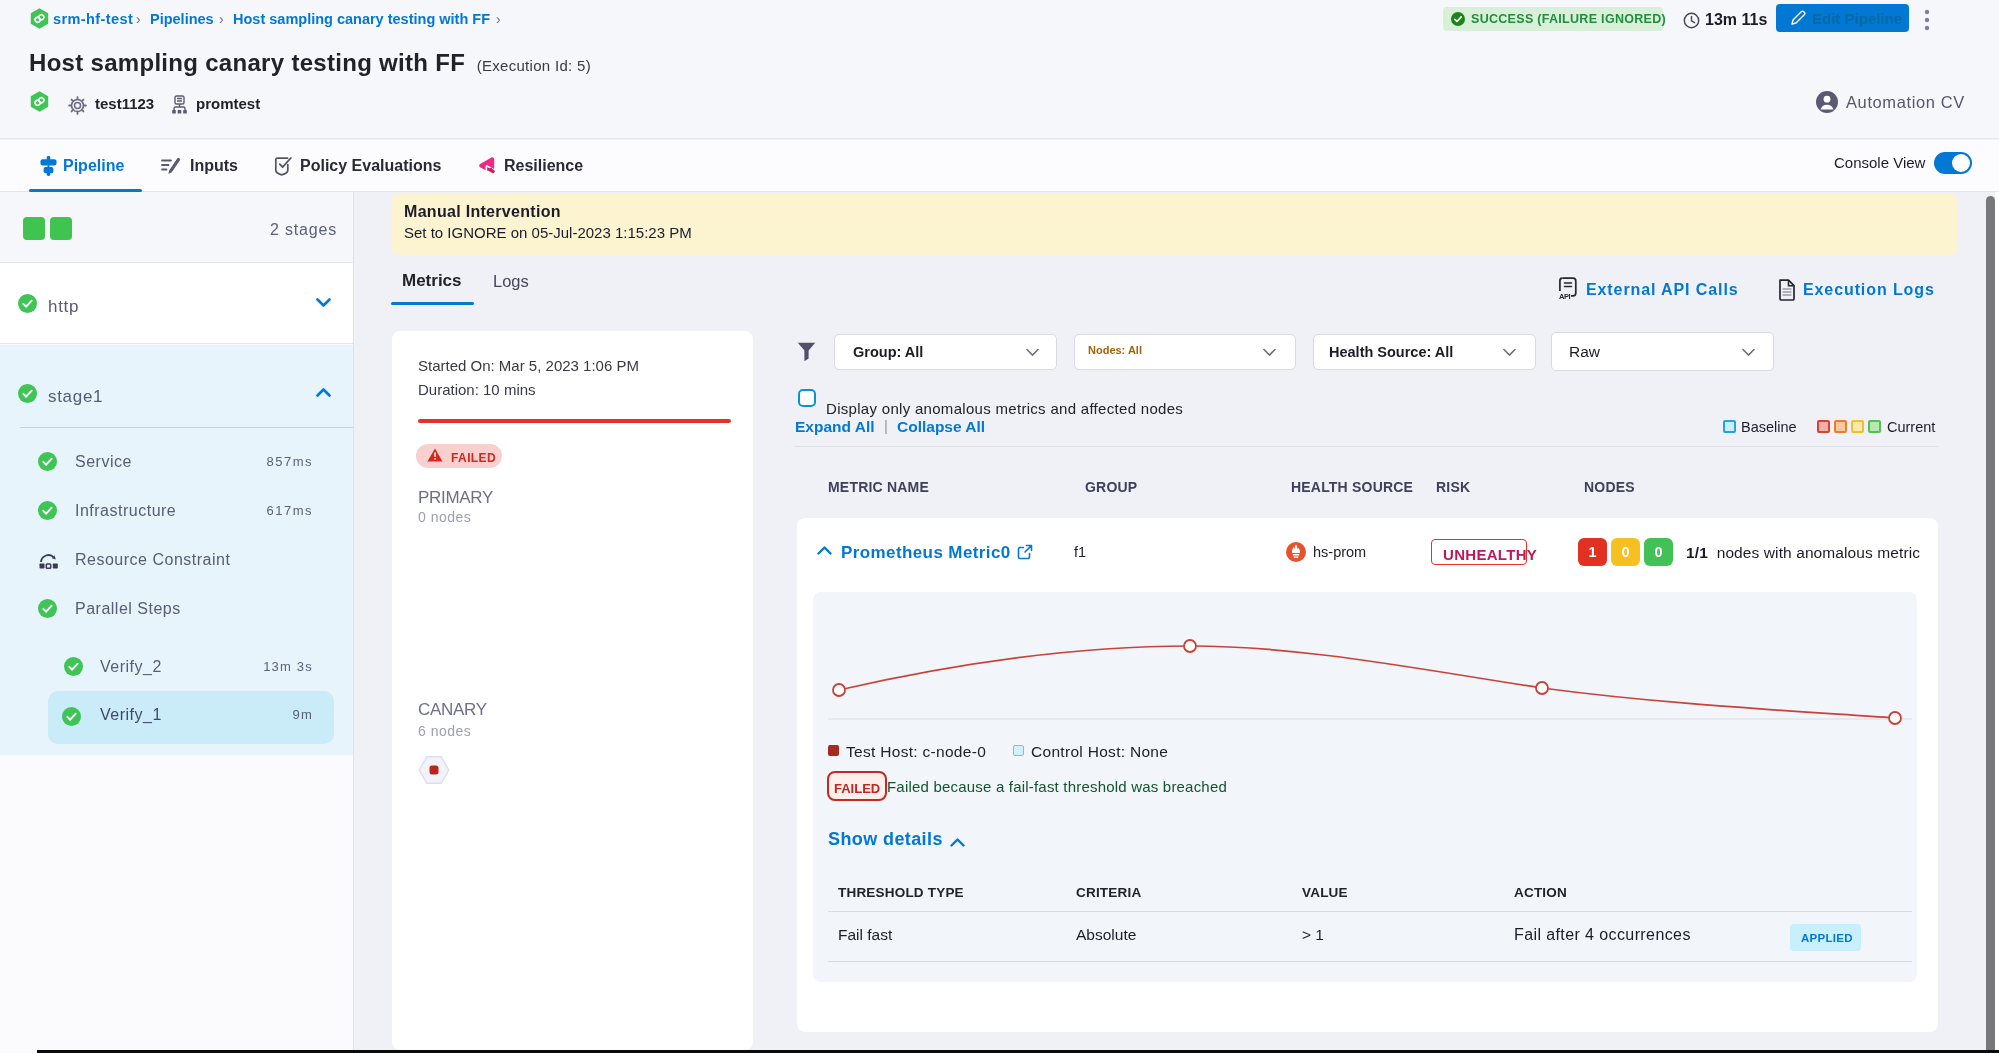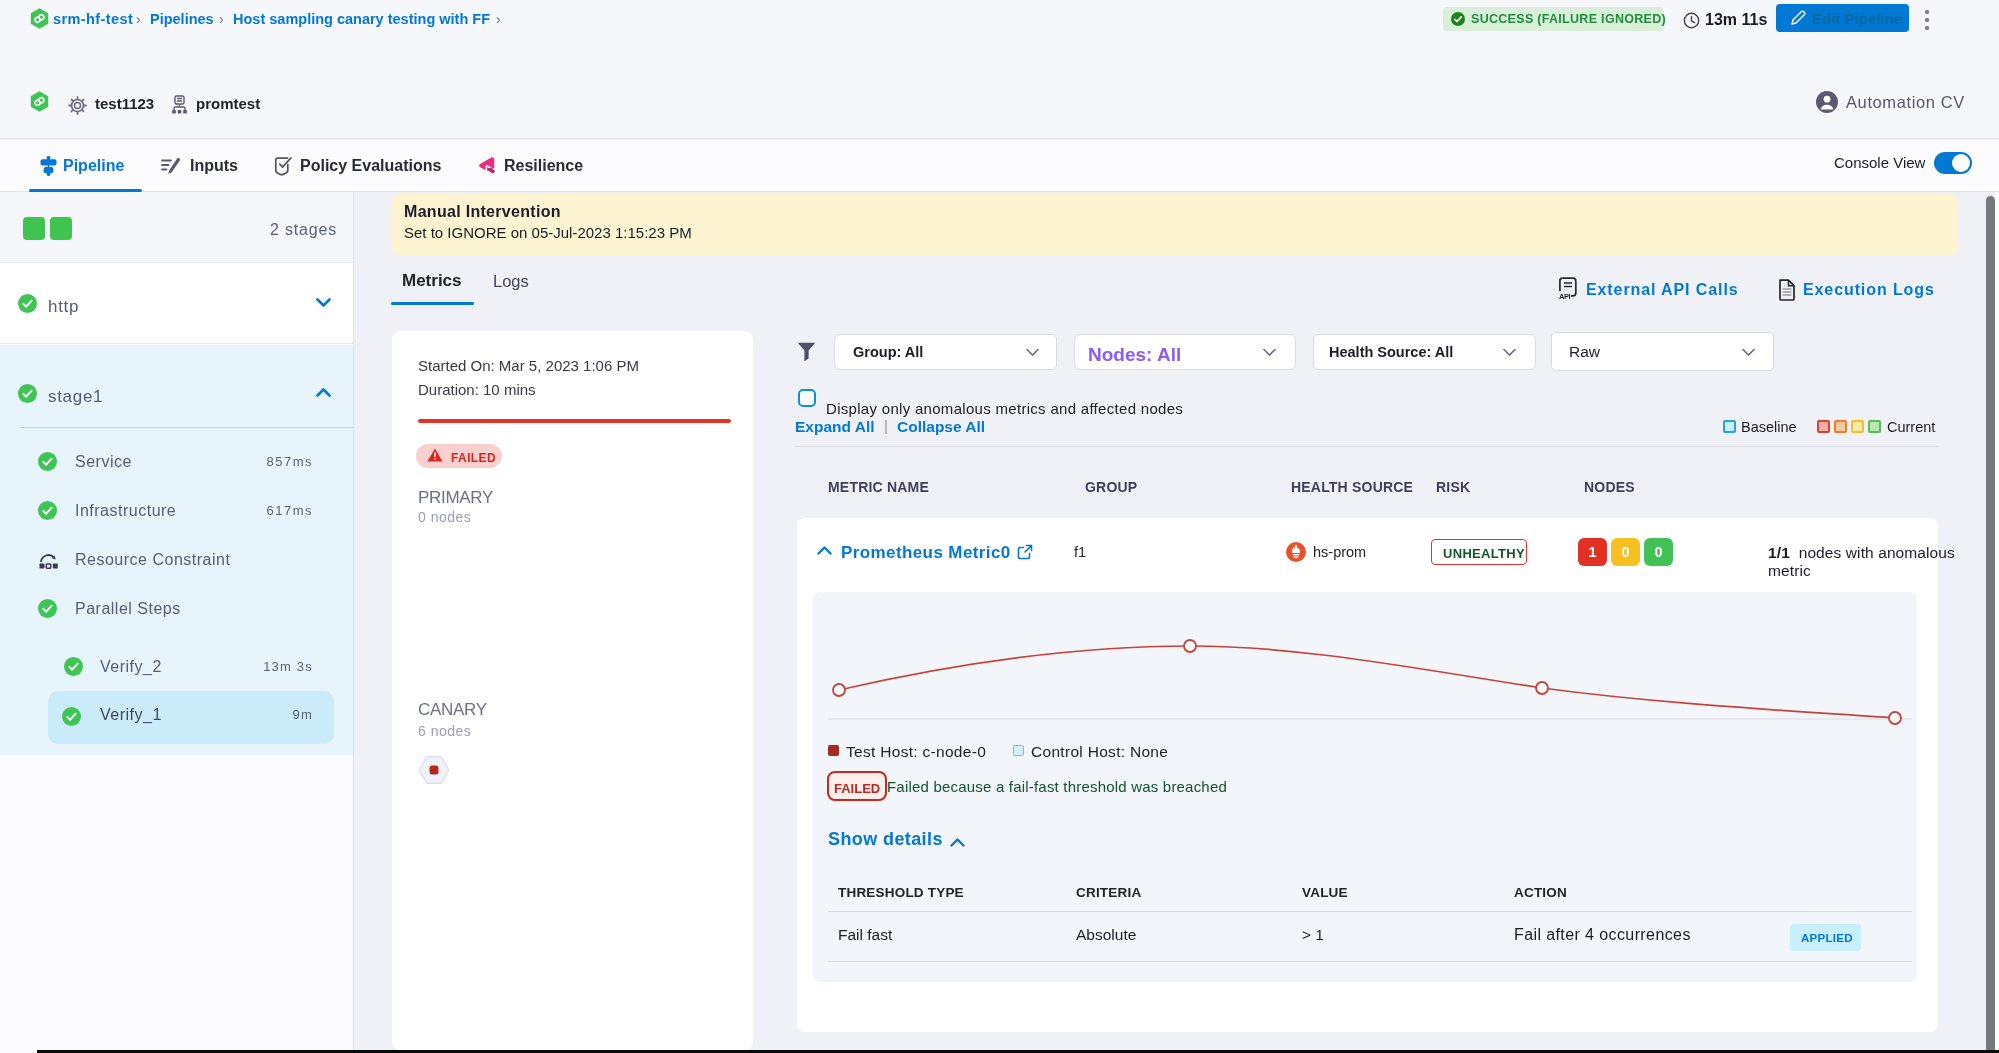--- a/index.html
+++ b/index.html
@@ -21,20 +21,21 @@
         <circle cx="11.8" cy="10.5" r="2.5"></circle>
   </g>
 </svg>
 <div class="abs bold" style="left:53px;top:11px;font-size:14.5px;letter-spacing:.4px;color:#0278d5">srm-hf-test</div>
 <div class="abs" style="left:136px;top:11px;font-size:14px;color:#6b6d85">›</div>
 <div class="abs bold" style="left:150px;top:11px;font-size:14.5px;color:#0278d5">Pipelines</div>
 <div class="abs" style="left:219px;top:11px;font-size:14px;color:#6b6d85">›</div>
 <div class="abs bold" style="left:233px;top:11px;font-size:14.5px;color:#0278d5">Host sampling canary testing with FF</div>
 <div class="abs" style="left:496px;top:11px;font-size:14px;color:#6b6d85">›</div>
 
+<div class="abs" style="left:29px;top:49px;font-size:24px;letter-spacing:.3px;font-weight:bold;color:#22222a">Host sampling canary testing with FF <span style="font-size:15px;font-weight:normal;color:#383946">&nbsp;(Execution Id: 5)</span></div>
 
 <svg class="abs" style="left:30px;top:91px" width="19" height="21" viewBox="0 0 19 21">
   <path d="M9.5 0.3 L18.2 5.3 V15.7 L9.5 20.7 L0.8 15.7 V5.3 Z" fill="#3fc456"></path>
   <g stroke="#fff" stroke-width="1.6" fill="none" transform="rotate(-35 9.5 10.5)">
     <circle cx="7.2" cy="10.5" r="2.5"></circle>
         <circle cx="11.8" cy="10.5" r="2.5"></circle>
   </g>
 </svg>
 <svg class="abs" style="left:68px;top:96px" width="19" height="19" viewBox="0 0 19 19">
   <circle cx="9.5" cy="9.5" r="3" stroke="#6a6b80" stroke-width="1.5" fill="none"></circle>
@@ -240,21 +241,21 @@
 
 <svg class="abs" style="left:797px;top:342px" width="19" height="20" viewBox="0 0 19 20">
   <path d="M0.8 0.8h17.4l-6.6 7.8v8l-4.2 2.6v-10.6Z" fill="#4f5069"></path>
 </svg>
 <div class="abs" style="left:834px;top:334px;width:223px;height:36px;background:#fff;border:1px solid #d9dae4;border-radius:5px"></div>
 <div class="abs bold" style="left:853px;top:344px;font-size:14.5px;color:#1c1c28">Group: All</div>
 <svg class="abs" style="left:1026px;top:348px" width="13" height="9" viewBox="0 0 13 9">
       <path d="M1 1.5l5.5 5.5L12 1.5" stroke="#6b6d85" stroke-width="1.6" fill="none" stroke-linecap="round"></path>
     </svg>
 <div class="abs" style="left:1074px;top:334px;width:222px;height:36px;background:#fff;border:1px solid #d9dae4;border-radius:5px"></div>
-<div class="abs bold" style="left:1088px;top:344px;font-size:19px;color:#8b5cf6">Nodes: All</div>
+<div class="abs bold" style="left:1088px;top:344px;font-size:11px;color:#a16207">Nodes: All</div>
 <svg class="abs" style="left:1263px;top:348px" width="13" height="9" viewBox="0 0 13 9">
       <path d="M1 1.5l5.5 5.5L12 1.5" stroke="#6b6d85" stroke-width="1.6" fill="none" stroke-linecap="round"></path>
     </svg>
 <div class="abs" style="left:1313px;top:334px;width:223px;height:36px;background:#fff;border:1px solid #d9dae4;border-radius:5px"></div>
 <div class="abs bold" style="left:1329px;top:344px;font-size:14.5px;color:#1c1c28">Health Source: All</div>
 <svg class="abs" style="left:1503px;top:348px" width="13" height="9" viewBox="0 0 13 9">
       <path d="M1 1.5l5.5 5.5L12 1.5" stroke="#6b6d85" stroke-width="1.6" fill="none" stroke-linecap="round"></path>
     </svg>
 <div class="abs" style="left:1551px;top:332px;width:223px;height:39px;background:#fff;border:1px solid #d9dae4;border-radius:5px"></div>
 <div class="abs" style="left:1569px;top:343px;font-size:15.5px;color:#1c1c28">Raw</div>
@@ -295,25 +296,25 @@
 </svg>
 <div class="abs" style="left:1074px;top:544px;font-size:14.5px;color:#22222a">f1</div>
 <svg class="abs" style="left:1286px;top:542px" width="20" height="20" viewBox="0 0 20 20">
   <circle cx="10" cy="10" r="10" fill="#e6522c"></circle>
   <path d="M10 2.6c1.6 1.9 1 3.4 1.5 4.8.3-.6.5-1.3.4-2 1.3 1.2 2.1 2.9 2.1 4.1 0 .5-.1 1-.3 1.5H6.3a4.6 4.6 0 0 1-.3-1.5c0-1.6.8-3.5 2.1-4.8-.1.9.1 1.8.7 2.5.3-1.6-.5-2.8 1.2-4.6Z" fill="#fff"></path>
   <path d="M6.6 12h6.8l-.4 1.5H7Z" fill="#fff"></path>
   <path d="M7.4 14.6h5.2l-.5 1.3h-4.2Z" fill="#fff"></path>
 </svg>
 <div class="abs" style="left:1313px;top:544px;font-size:14.5px;color:#22222a">hs-prom</div>
 <div class="abs" style="left:1431px;top:539px;width:96px;height:26px;border:1.5px solid #e43326;border-radius:4px;background:#fff"></div>
-<div class="abs bold" style="left:1443px;top:546px;font-size:13px;letter-spacing:.3px;color:#14532d">UNHEALTHY</div>
+<div class="abs bold" style="left:1443px;top:546px;font-size:15px;letter-spacing:.3px;color:#be185d">UNHEALTHY</div>
 <div class="abs bold" style="left:1578px;top:538px;width:29px;height:28px;background:#e03122;border-radius:6px;color:#fff;font-size:14.5px;text-align:center;line-height:28px">1</div>
 <div class="abs bold" style="left:1611px;top:538px;width:29px;height:28px;background:#f5c020;border-radius:6px;color:#fff;font-size:14.5px;text-align:center;line-height:28px">0</div>
 <div class="abs bold" style="left:1644px;top:538px;width:29px;height:28px;background:#42c157;border-radius:6px;color:#fff;font-size:14.5px;text-align:center;line-height:28px">0</div>
-<div class="abs" style="left:1768px;top:544px;font-size:15.5px;letter-spacing:.1px;color:#1c1c28"><span class="bold">1/1</span>&nbsp; nodes with anomalous metric</div>
+<div class="abs" style="left:1686px;top:544px;font-size:15.5px;letter-spacing:.1px;color:#1c1c28"><span class="bold">1/1</span>&nbsp; nodes with anomalous metric</div>
 
 <div class="abs" style="left:813px;top:592px;width:1104px;height:390px;background:#f2f5f9;border-radius:8px"></div>
 <svg class="abs" style="left:813px;top:592px" width="1113" height="145" viewBox="0 0 1113 145">
   <line x1="15" y1="127" x2="1099" y2="127" stroke="#e2e3ea" stroke-width="1.5"></line>
   <path d="M26 98 C140 72, 260 54, 377 54 C490 54, 610 78, 729 96 C850 112, 965 118, 1082 126" stroke="#c9423a" stroke-width="1.7" fill="none"></path>
   <g fill="#fff" stroke="#c9423a" stroke-width="1.8">
     <circle cx="26" cy="98" r="6"></circle>
         <circle cx="377" cy="54" r="6"></circle>
         <circle cx="729" cy="96" r="6"></circle>
         <circle cx="1082" cy="126" r="6"></circle>

